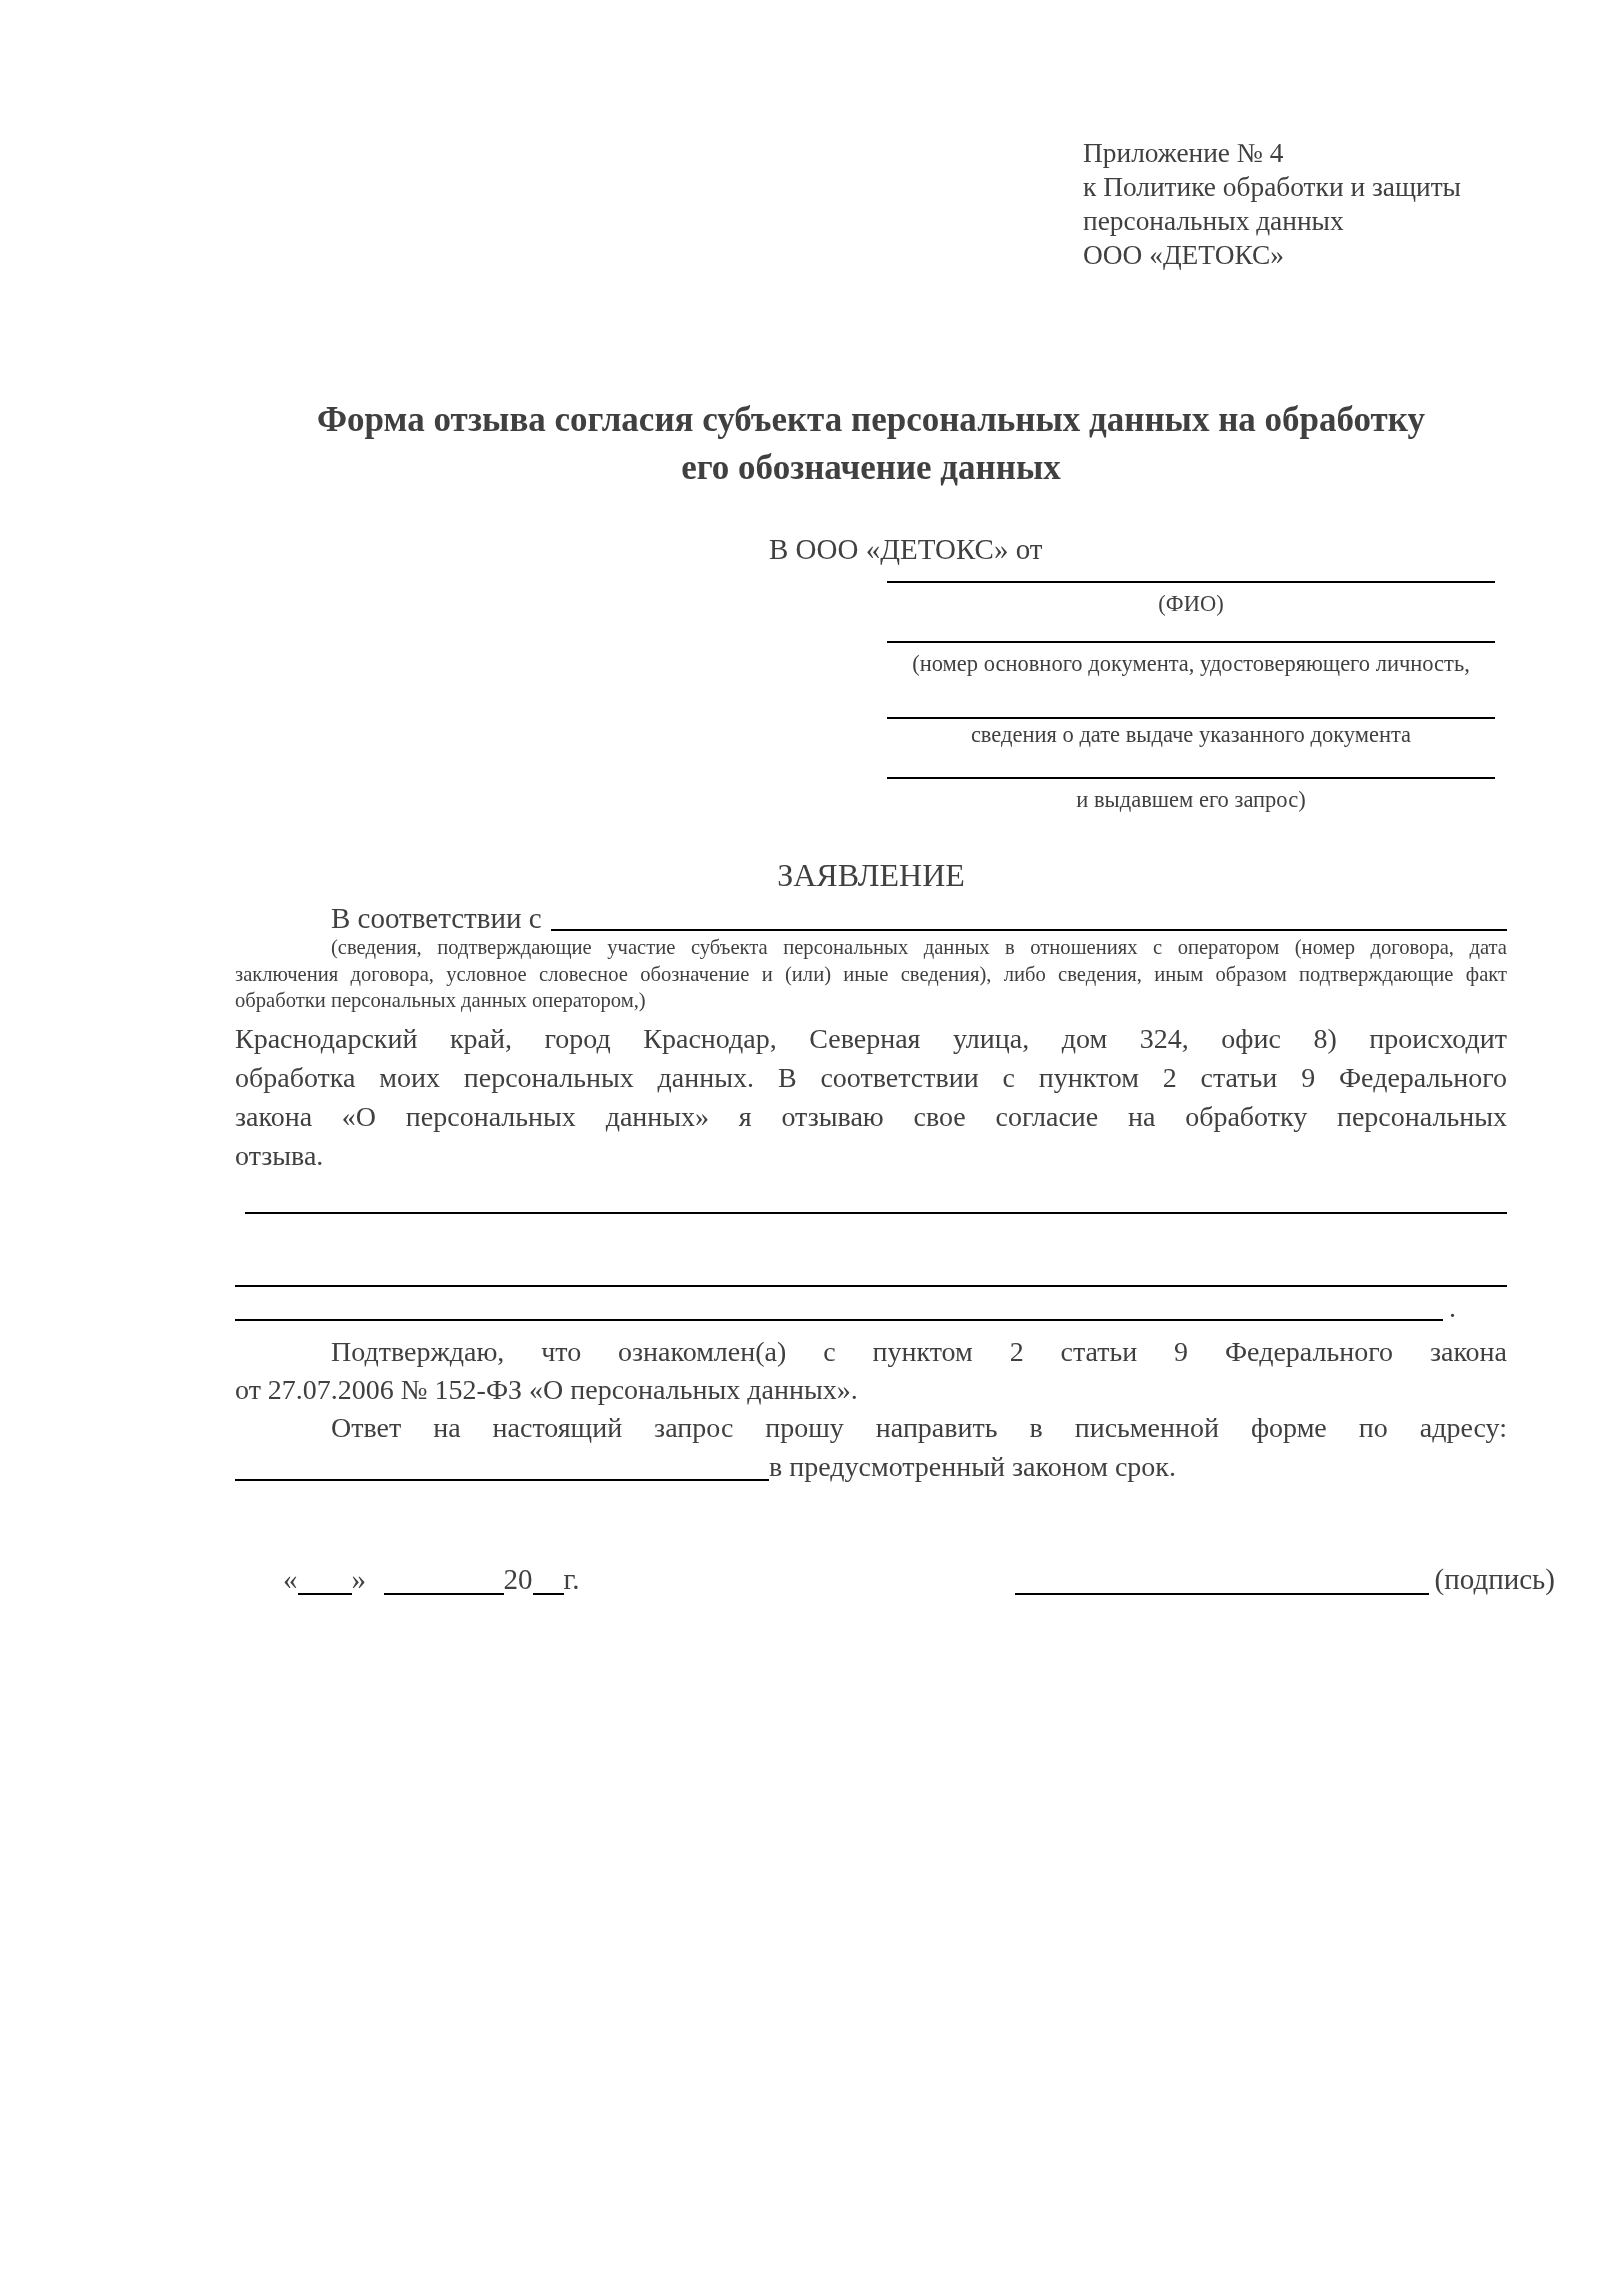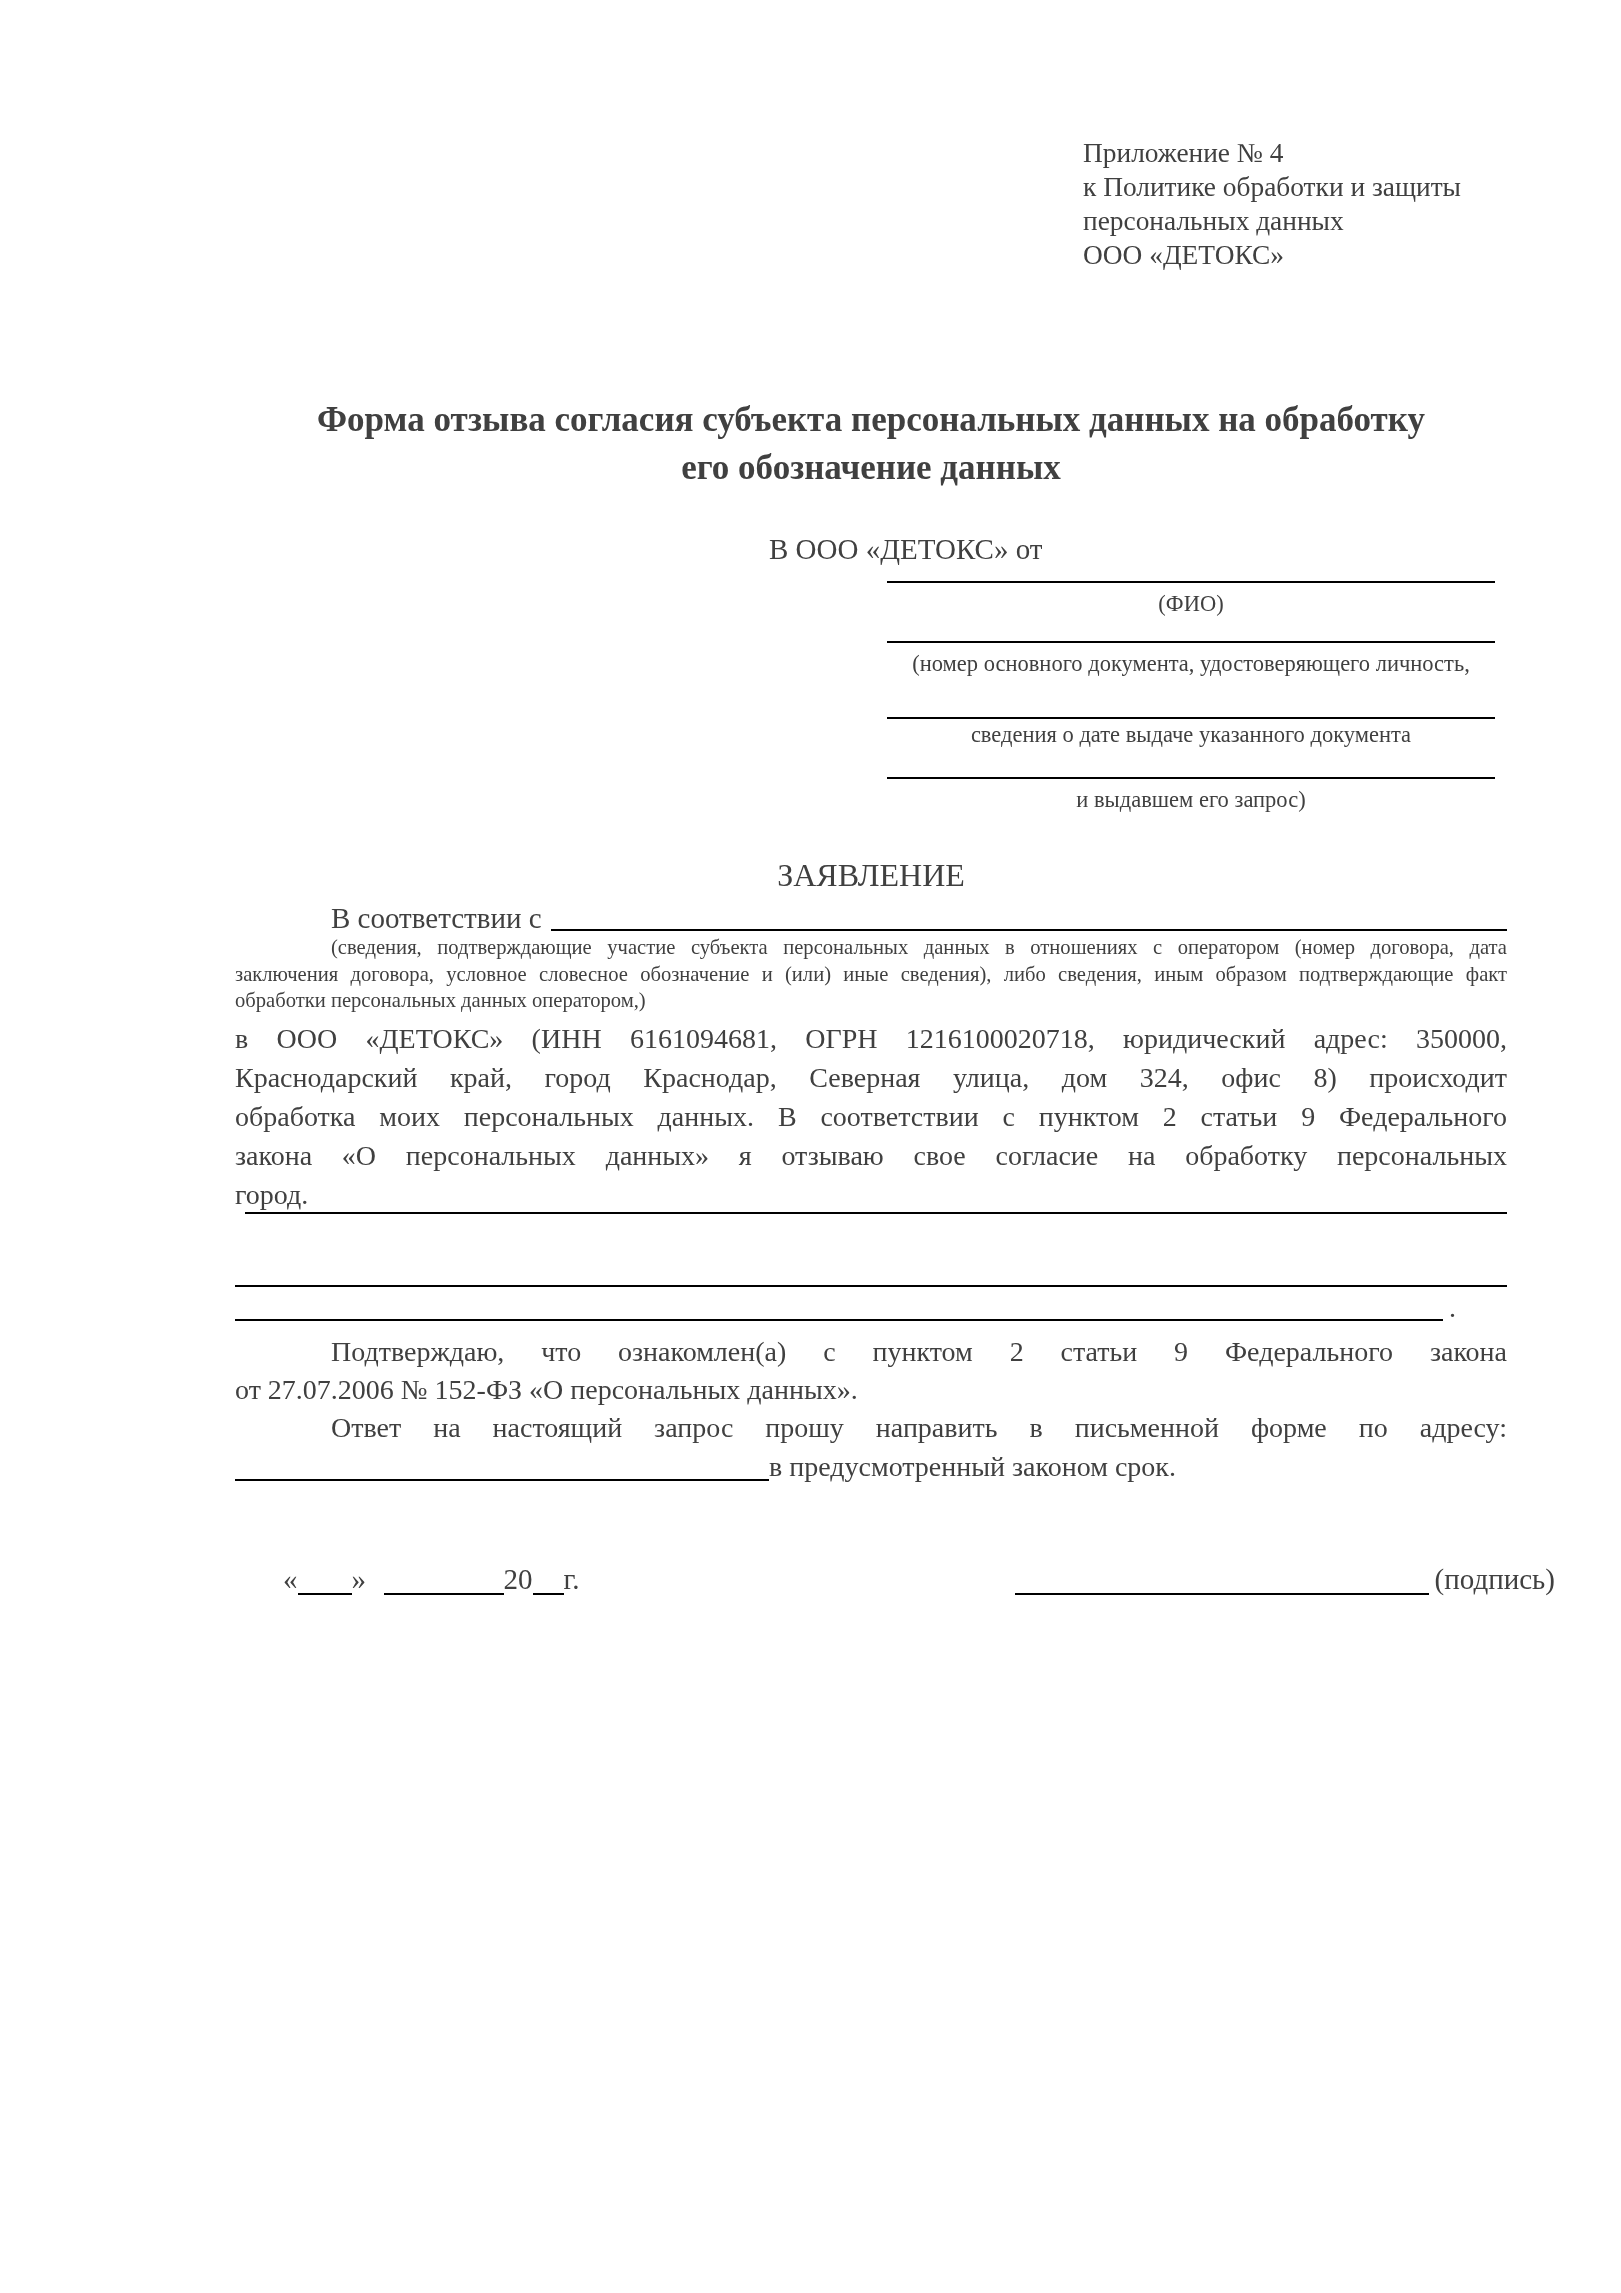--- a/index.html
+++ b/index.html
@@ -104,25 +104,24 @@
     <span class="fill-blank"></span>
   </div>
 
   <div class="abs footnote par-j indent-first">
       <div>(сведения, подтверждающие участие субъекта персональных данных в отношениях с оператором (номер договора, дата</div>
       <div>заключения договора, условное словесное обозначение и (или) иные сведения), либо сведения, иным образом подтверждающие факт</div>
       <div>обработки персональных данных оператором,)</div>
     </div>
 
   <div class="abs bodytext par-j">
-      <div>в ООО «ДЕТОКС» (ИНН 6161094681, ОГРН 1216100020718, юридический адрес: 350000,</div>
       <div>Краснодарский край, город Краснодар, Северная улица, дом 324, офис 8) происходит</div>
       <div>обработка моих персональных данных. В соответствии с пунктом 2 статьи 9 Федерального</div>
       <div>закона «О персональных данных» я отзываю свое согласие на обработку персональных</div>
-      <div>город.</div>
+      <div>отзыва.</div>
     </div>
 
   <div class="abs flexrow reason-row">
     <span class="fill-blank"></span>
   </div>
 
   <div class="hline" style="left:235px; top:1285px; width:1272px;"></div>
   <div class="hline" style="left:235px; top:1319px; width:1208px;"></div>
   <div class="abs period">.</div>
 

